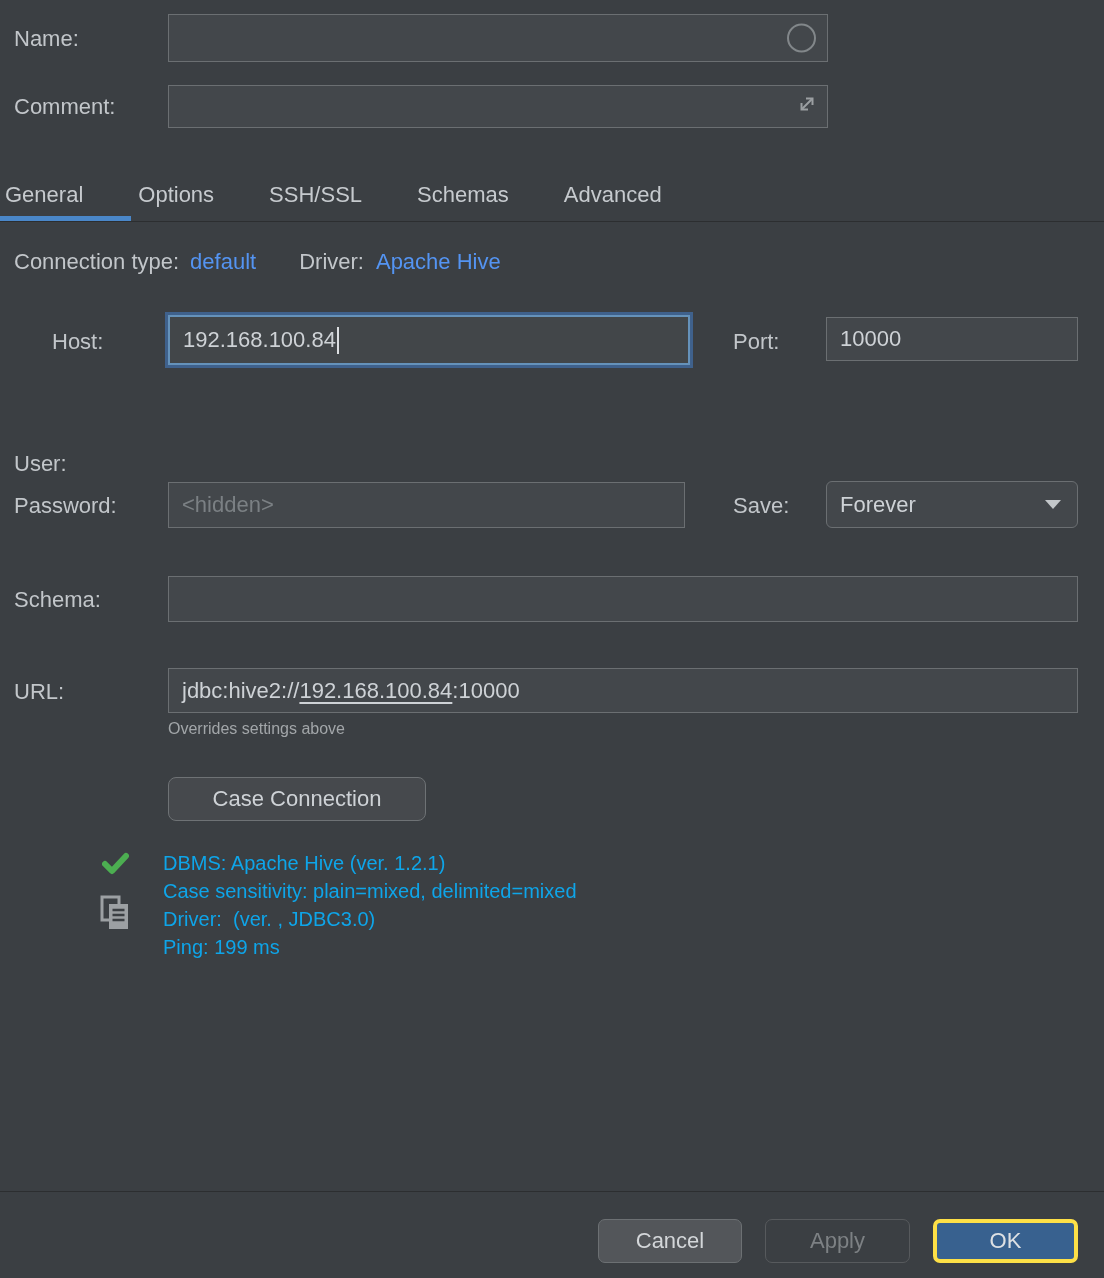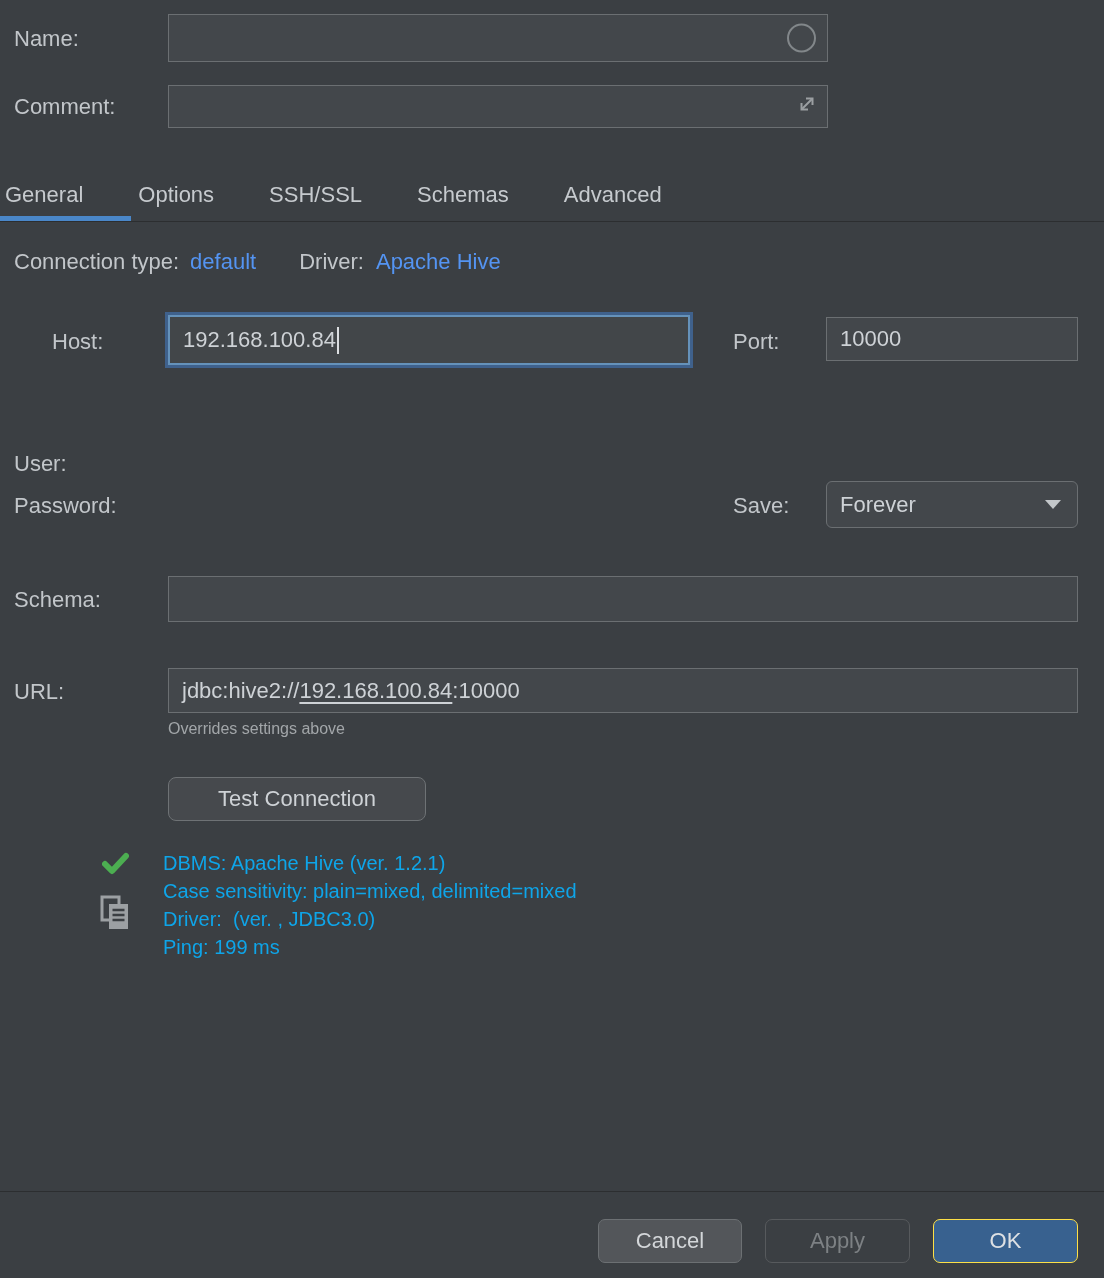--- a/index.html
+++ b/index.html
@@ -63,21 +63,21 @@
   .results { position:absolute; left:163px; top:849px; font-size:20px; line-height:28px; color:#0ea5e9; }
   .result-line { white-space:pre; }
   
   .footer-divider { position:absolute; left:0; top:1191px; width:100%; height:1px; background:#2c2e30; }
   .btn {
     position:absolute; top:1219px; height:44px; border-radius:7px;
     font-size:22px; display:flex; align-items:center; justify-content:center;
   }
   .btn-cancel { left:598px; width:144px; background:#53565a; border:1px solid #6c7073; color:#d3d6d9; }
   .btn-apply  { left:765px; width:145px; background:transparent; border:1px solid #575a5d; color:#7d8184; }
-  .btn-ok     { left:933px; width:145px; background:#38618f; border:1px solid #fde047; color:#dde0e3; }
+  .btn-ok     { left:933px; width:145px; background:#38618f; border:4px solid #fde047; color:#dde0e3; }
 </style>
 </head>
 <body>
 
 <div class="dialog">
 
   <div class="label" style="left:14px; top:26px;">Name:</div>
   <div class="field" style="left:168px; top:14px; width:660px; height:48px;">
     <span class="circle-icon"></span>
   </div>
@@ -120,39 +120,42 @@
     <span class="caret"></span>
   </div>
   <div class="label" style="left:733px; top:329px;">Port:</div>
   <div class="field" style="left:826px; top:317px; width:252px; height:44px;">
     <span>10000</span>
   </div>
 
   <div class="label" style="left:14px; top:423px;margin-top:28px;">User:</div>
 
   <div class="label" style="left:14px; top:493px;">Password:</div>
+  <div class="field" style="left:168px; top:482px; width:517px; height:46px;">
+    <span class="placeholder">&lt;hidden&gt;</span>
+  </div>
   <div class="label" style="left:733px; top:493px;">Save:</div>
   <div class="select" style="left:826px; top:481px; width:252px; height:47px;">
     <span>Forever</span>
     <span class="tri-down"></span>
   </div>
 
   <div class="label" style="left:14px; top:587px;">Schema:</div>
   <div class="field" style="left:168px; top:576px; width:910px; height:46px;">
     <span></span>
   </div>
 
   <div class="label" style="left:14px; top:679px;">URL:</div>
   <div class="field" style="left:168px; top:668px; width:910px; height:45px;">
     <span>jdbc:hive2://</span><span class="url-host">192.168.100.84</span><span>:10000</span>
   </div>
   <div class="note">Overrides settings above</div>
 
   <div class="test-btn">
-    <span>Test Connection</span>
+    <span>Case Connection</span>
   </div>
 
   <span class="check-icon">
     <svg width="27" height="24" viewBox="0 0 27 24">
       <polyline points="3,12 10,19 24,4" fill="none" stroke="#4cae51" stroke-width="6" stroke-linecap="round" stroke-linejoin="round"></polyline>
     </svg>
   </span>
 
   <span class="copy-icon">
     <svg width="30" height="36" viewBox="0 0 30 36">

